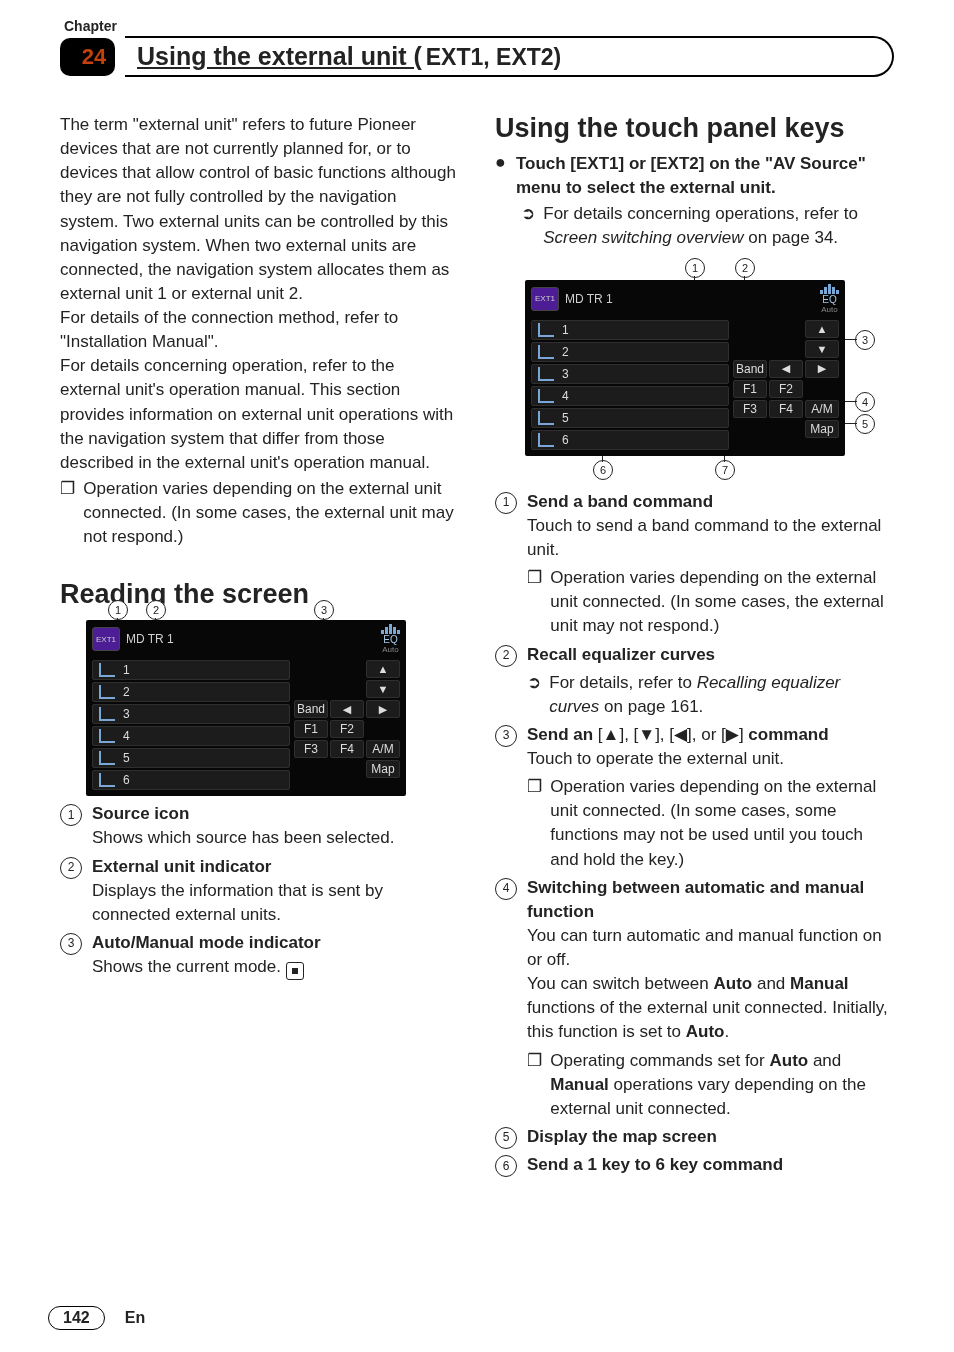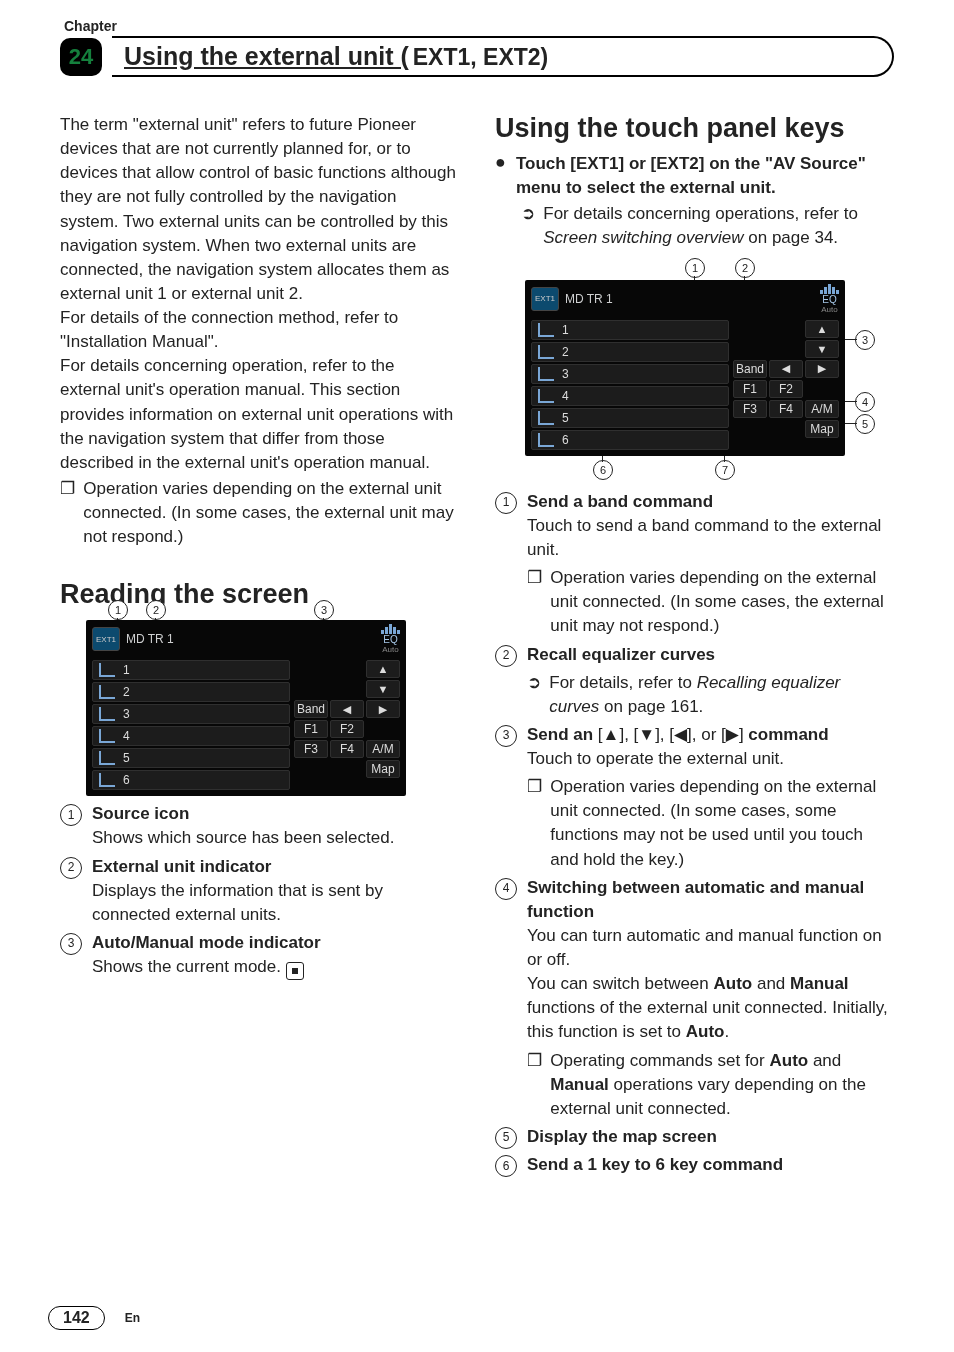--- a/index.html
+++ b/index.html
@@ -17,22 +17,22 @@
     box-sizing:border-box;
     font-family:"Helvetica Neue",Arial,sans-serif;
     color:var(--ink);
     padding:18px 60px 20px 60px;
     position:relative;
   }
   .chapter-label{font-size:14px;font-weight:700;margin:0 0 2px 4px;}
   .header-bar{display:flex;align-items:center;position:relative;}
   .chapter-badge{
     width:42px;height:38px;background:#000;border-radius:10px;
-    color:#15803d;display:flex;align-items:center;justify-content:center;
-    font-weight:800;font-size:22px;flex:0 0 auto;margin-right:10px;
+    color:#c2410c;display:flex;align-items:center;justify-content:center;
+    font-weight:800;font-size:22px;flex:0 0 auto;margin-right:10px;padding-left:13px;
   }
   .header-title-wrap{
     flex:1 1 auto;border:2px solid #000;border-left:none;border-radius:0 26px 26px 0;
     padding:4px 18px 4px 12px;display:flex;align-items:baseline;gap:4px;
   }
   .header-title-strong{font-weight:800;font-size:25px;text-decoration:underline;}
   .header-title-rest{font-weight:700;font-size:23px;}
   .columns{display:flex;gap:36px;margin-top:36px;}
   .col{flex:1 1 0;min-width:0;}
   p{margin:0;font-size:17px;line-height:1.42;font-weight:300;}
@@ -55,39 +55,39 @@
   .enum .body .title{font-weight:700;}
   .enum .body .desc{font-weight:300;}
   .enum .body .sublist{list-style:none;padding:0;margin:2px 0 0 0;}
   .enum .body .sublist li{display:flex;gap:8px;font-weight:300;}
   .stop-glyph{display:inline-flex;width:16px;height:16px;border:1.2px solid var(--ink);border-radius:3px;align-items:center;justify-content:center;vertical-align:-2px;}
   .stop-glyph::after{content:"";width:6px;height:6px;background:var(--ink);}
   
   .shot{background:var(--screenshot-bg);color:var(--screenshot-fg);border-radius:2px;position:relative;font-size:12px;}
   .shot .statusbar{display:flex;align-items:center;justify-content:space-between;padding:4px 6px;}
   .shot .src{display:flex;align-items:center;gap:6px;}
-  .shot .src-icon{width:26px;height:22px;background:#0c4a6e;border:1px solid #444;border-radius:3px;display:flex;align-items:center;justify-content:center;color:#ccc;font-size:8px;}
+  .shot .src-icon{width:26px;height:22px;background:#4c1d95;border:1px solid #444;border-radius:3px;display:flex;align-items:center;justify-content:center;color:#ccc;font-size:8px;}
   .shot .eq{display:flex;flex-direction:column;align-items:center;font-size:10px;color:#a7c8e8;}
   .shot .eq .bars{display:flex;gap:1px;align-items:flex-end;height:10px;}
   .shot .eq .bars span{width:3px;background:#7aa7d6;}
   .shot .rows{display:flex;gap:4px;padding:2px 6px 6px 6px;}
   .shot .list{flex:1 1 auto;display:flex;flex-direction:column;gap:2px;}
   .shot .list .row{background:#1c1c1c;border:1px solid #2f2f2f;border-radius:2px;padding:2px 10px 2px 30px;color:#dcdcdc;font-size:12px;position:relative;}
   .shot .list .row .bracket{position:absolute;left:6px;top:2px;bottom:2px;width:14px;border-left:2px solid #7aa7d6;border-bottom:2px solid #7aa7d6;}
   .shot .pad{display:grid;grid-template-columns:repeat(3,34px);grid-auto-rows:18px;gap:2px;align-content:start;}
   .shot .pad .btn{background:#1c1c1c;border:1px solid #2f2f2f;border-radius:2px;display:flex;align-items:center;justify-content:center;color:#dcdcdc;font-size:11px;}
   .shot .pad .btn.sm{font-size:12px;}
   
   .shot-wrap{position:relative;margin:10px 0 6px 0;}
   .callout{position:absolute;width:18px;height:18px;border:1.2px solid var(--ink);border-radius:50%;display:flex;align-items:center;justify-content:center;font-size:11px;background:#fff;color:var(--ink);}
   .leader{position:absolute;background:var(--ink);}
   
   .footer{position:absolute;left:48px;bottom:22px;display:flex;align-items:center;gap:20px;}
   .page-oval{border:1.6px solid #000;border-radius:14px;padding:2px 14px;font-weight:800;font-size:16px;}
-  .lang{font-size:12px;font-weight:700;}
+  .lang{font-size:16px;font-weight:700;}
   .key-bracket{font-weight:400;}
 </style>
 </head>
 <body>
 
 <div class="chapter-label">Chapter</div>
 
 <div class="header-bar">
   <div class="chapter-badge">24</div>
   <div class="header-title-wrap">

